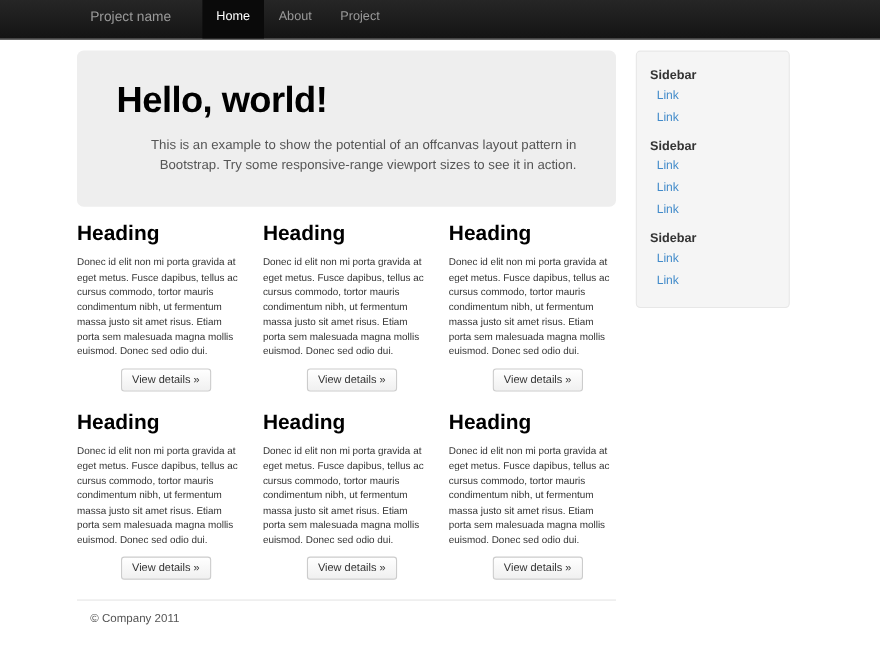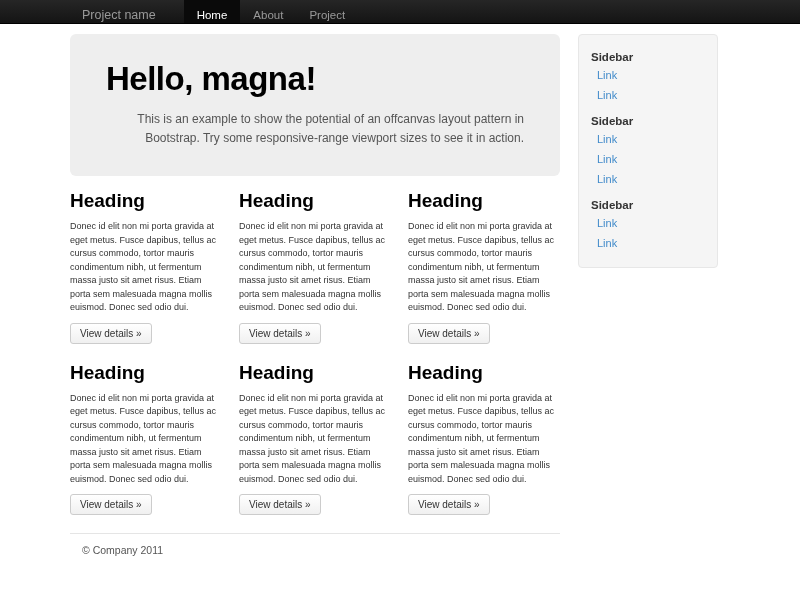--- a/index.html
+++ b/index.html
@@ -7,21 +7,21 @@
   body {
     width: 800px;
     height: 600px;
     background: #ffffff;
     font-family: "Liberation Sans", sans-serif;
     overflow: hidden;
   }
 
   
   .navbar {
-    height: 24px;
+    height: 36px;
     background: linear-gradient(#262626, #141414);
     border-bottom: 1px solid #000;
   }
   .navbar-inner {
     width: 660px;
     margin: 0 auto;
     display: flex;
     align-items: stretch;
     height: 100%;
   }
@@ -105,20 +105,21 @@
     display: inline-block;
     font-size: 10px;
     color: #333333;
     background: linear-gradient(#ffffff, #f0f0f0);
     border: 1px solid #cccccc;
     border-radius: 3px;
     padding: 4px 9px;
     text-decoration: none;
     cursor: pointer;
     font-family: "Liberation Sans", sans-serif;
+    margin-left: 40px;
   }
 
   
   .sidebar {
     width: 140px;
     background: #f5f5f5;
     border: 1px solid #e7e7e7;
     border-radius: 4px;
     padding: 6px 10px 14px;
     align-self: flex-start;
@@ -164,21 +165,21 @@
     </nav>
   </div>
 </header>
 
 <div class="container">
   <div class="content-row">
 
     <main class="main-col">
 
       <section class="jumbotron">
-        <h1>Hello, magna!</h1>
+        <h1>Hello, world!</h1>
         <p>This is an example to show the potential of an offcanvas layout pattern in Bootstrap. Try some responsive-range viewport sizes to see it in action.</p>
       </section>
 
       <div class="cards-row">
         <div class="card">
           <h2>Heading</h2>
           <p>Donec id elit non mi porta gravida at eget metus. Fusce dapibus, tellus ac cursus commodo, tortor mauris condimentum nibh, ut fermentum massa justo sit amet risus. Etiam porta sem malesuada magna mollis euismod. Donec sed odio dui.</p>
           <button class="btn">View details »</button>
         </div>
         <div class="card">

